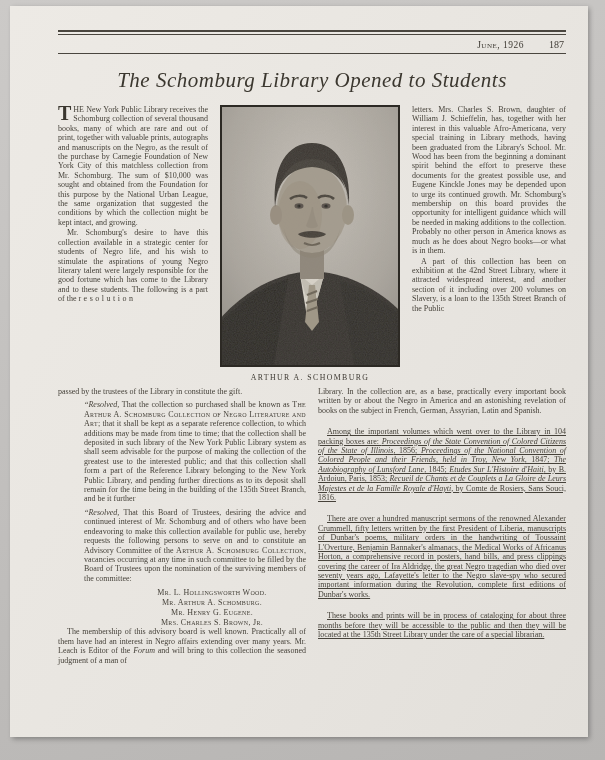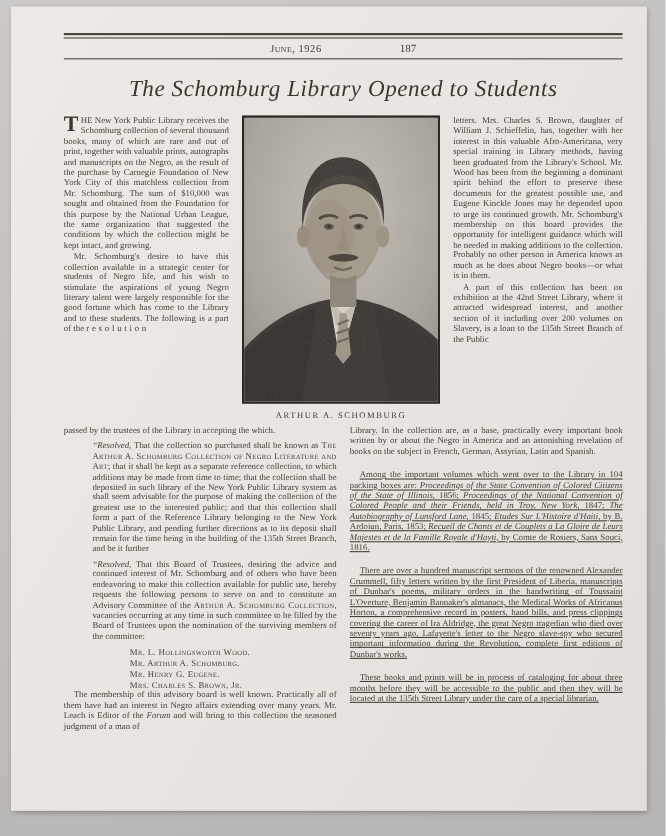--- a/index.html
+++ b/index.html
@@ -12,21 +12,21 @@
     position:absolute; left:10px; top:6px; width:578px; height:731px;
     background:linear-gradient(120deg,#edeae5 0%, #e8e5e0 55%, #e2dfda 100%);
     box-shadow:1.5px 2px 5px rgba(0,0,0,.3);
     color:#46423a;
   }
   .content { padding:24px 22px 0 48px; }
 
   
   .rule-thick { height:2px; background:#4a463f; }
   .rule-thin  { height:1px; background:#4a463f; margin-top:2px; }
-  .masthead-row { display:flex; justify-content:center; align-items:baseline; padding:4px 2px 3px 2px;gap:46px; }
+  .masthead-row { display:flex; justify-content:flex-end; align-items:baseline; padding:4px 2px 3px 2px; }
   .issue-date { font-variant:small-caps; font-size:9.5px; letter-spacing:.5px; color:#3e3a33; }
   .journal-title { font-size:12.5px; font-weight:600; letter-spacing:6px; color:#33302a; }
   .page-number { font-size:10px; color:#3e3a33;margin-left:25px; }
   .rule-under { height:1px; background:#4a463f; }
 
   
   .article-title {
     text-align:center; font-style:italic; font-weight:400;
     font-size:21px; color:#3b372f; margin:14px 0 12px 0; letter-spacing:.5px;
   }
@@ -48,21 +48,21 @@
   .photo-frame { border:2px solid #2c2924; height:258px; background:#aba69e; overflow:hidden; }
   .photo-frame svg { display:block; }
   .photo-caption {
     margin-top:6px; text-align:center; font-size:7.8px; letter-spacing:1.4px; color:#3e3a33;
   }
 
   .lower-section { display:flex; gap:12px; margin-top:5px; }
   .half { flex:1; min-width:0; }
 
   .bq { margin:4px 0 0 26px; font-size:8px; line-height:9.4px; text-align:justify; color:#46423a; }
-  .committee { margin:5px 0 0 60px; font-variant:small-caps; font-size:8px; line-height:9.8px; letter-spacing:.3px; color:#46423a; }
+  .committee { margin:5px 0 0 60px; font-variant:small-caps; font-size:8px; line-height:9.8px; letter-spacing:.3px; color:#46423a;text-align:center; }
   .committee div { white-space:nowrap; }
   .membership { margin-top:6px; }
   .lower-right p.body + p.body { margin-top:12px;text-decoration:underline; }
 </style>
 </head>
 <body>
 
 <div class="paper">
   <div class="content">
 
@@ -148,21 +148,21 @@
 
       <div class="col-right">
         <p class="body">letters. Mrs. Charles S. Brown, daughter of William J. Schieffelin, has, together with her interest in this valuable Afro-Americana, very special training in Library methods, having been graduated from the Library's School. Mr. Wood has been from the beginning a dominant spirit behind the effort to preserve these documents for the greatest possible use, and Eugene Kinckle Jones may be depended upon to urge its continued growth. Mr. Schomburg's membership on this board provides the opportunity for intelligent guidance which will be needed in making additions to the collection. Probably no other person in America knows as much as he does about Negro books—or what is in them.</p>
         <p class="body indent">A part of this collection has been on exhibition at the 42nd Street Library, where it attracted widespread interest, and another section of it including over 200 volumes on Slavery, is a loan to the 135th Street Branch of the Public</p>
       </div>
     </div>
 
     <div class="lower-section">
 
       <div class="half">
-        <p class="body">passed by the trustees of the Library in accepting the which.</p>
+        <p class="body">passed by the trustees of the Library in constitute the gift.</p>
 
         <p class="bq"><span class="it">“Resolved,</span><span> That the collection so purchased shall be known as </span><span class="sc">The Arthur A. Schomburg Collection of Negro Literature and Art</span><span>; that it shall be kept as a separate reference collection, to which additions may be made from time to time; that the collection shall be deposited in such library of the New York Public Library system as shall seem advisable for the purpose of making the collection of the greatest use to the interested public; and that this collection shall form a part of the Reference Library belonging to the New York Public Library, and pending further directions as to its deposit shall remain for the time being in the building of the 135th Street Branch, and be it further</span></p>
 
         <p class="bq"><span class="it">“Resolved,</span><span> That this Board of Trustees, desiring the advice and continued interest of Mr. Schomburg and of others who have been endeavoring to make this collection available for public use, hereby requests the following persons to serve on and to constitute an Advisory Committee of the </span><span class="sc">Arthur A. Schomburg Collection</span><span>, vacancies occurring at any time in such committee to be filled by the Board of Trustees upon the nomination of the surviving members of the committee:</span></p>
 
         <div class="committee">
           <div>Mr. L. Hollingsworth Wood.</div>
           <div>Mr. Arthur A. Schomburg.</div>
           <div>Mr. Henry G. Eugene.</div>
           <div>Mrs. Charles S. Brown, Jr.</div>

